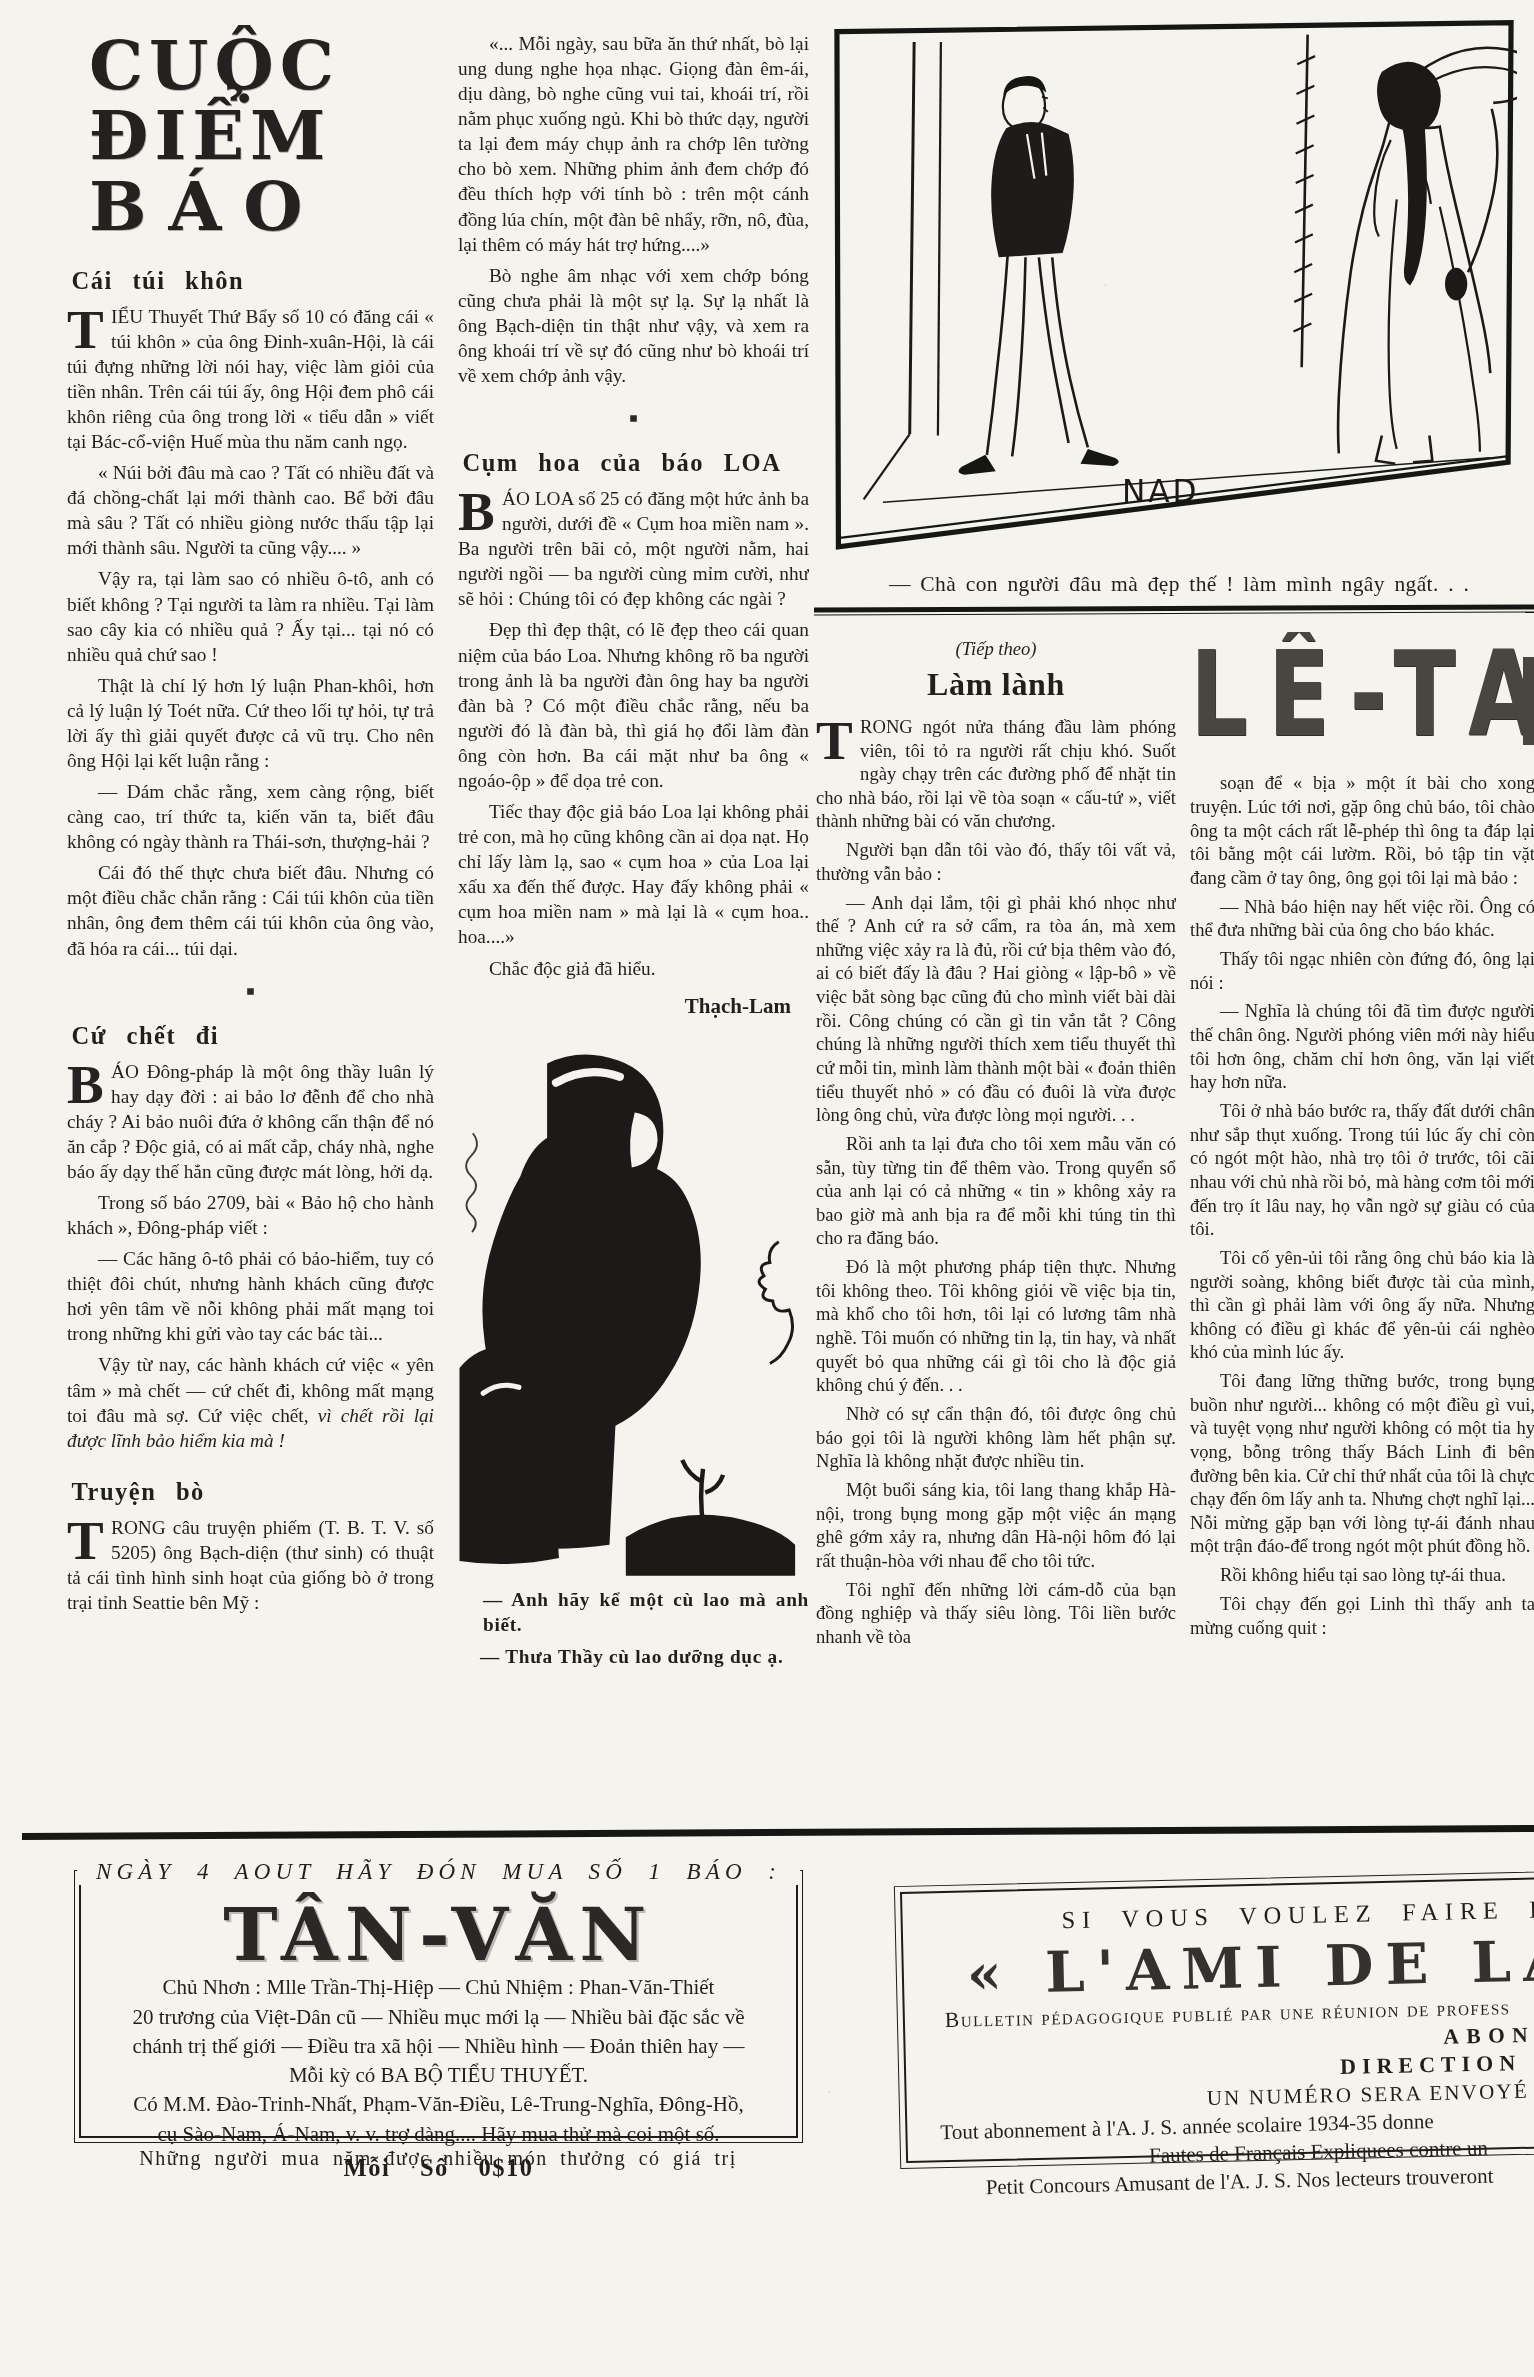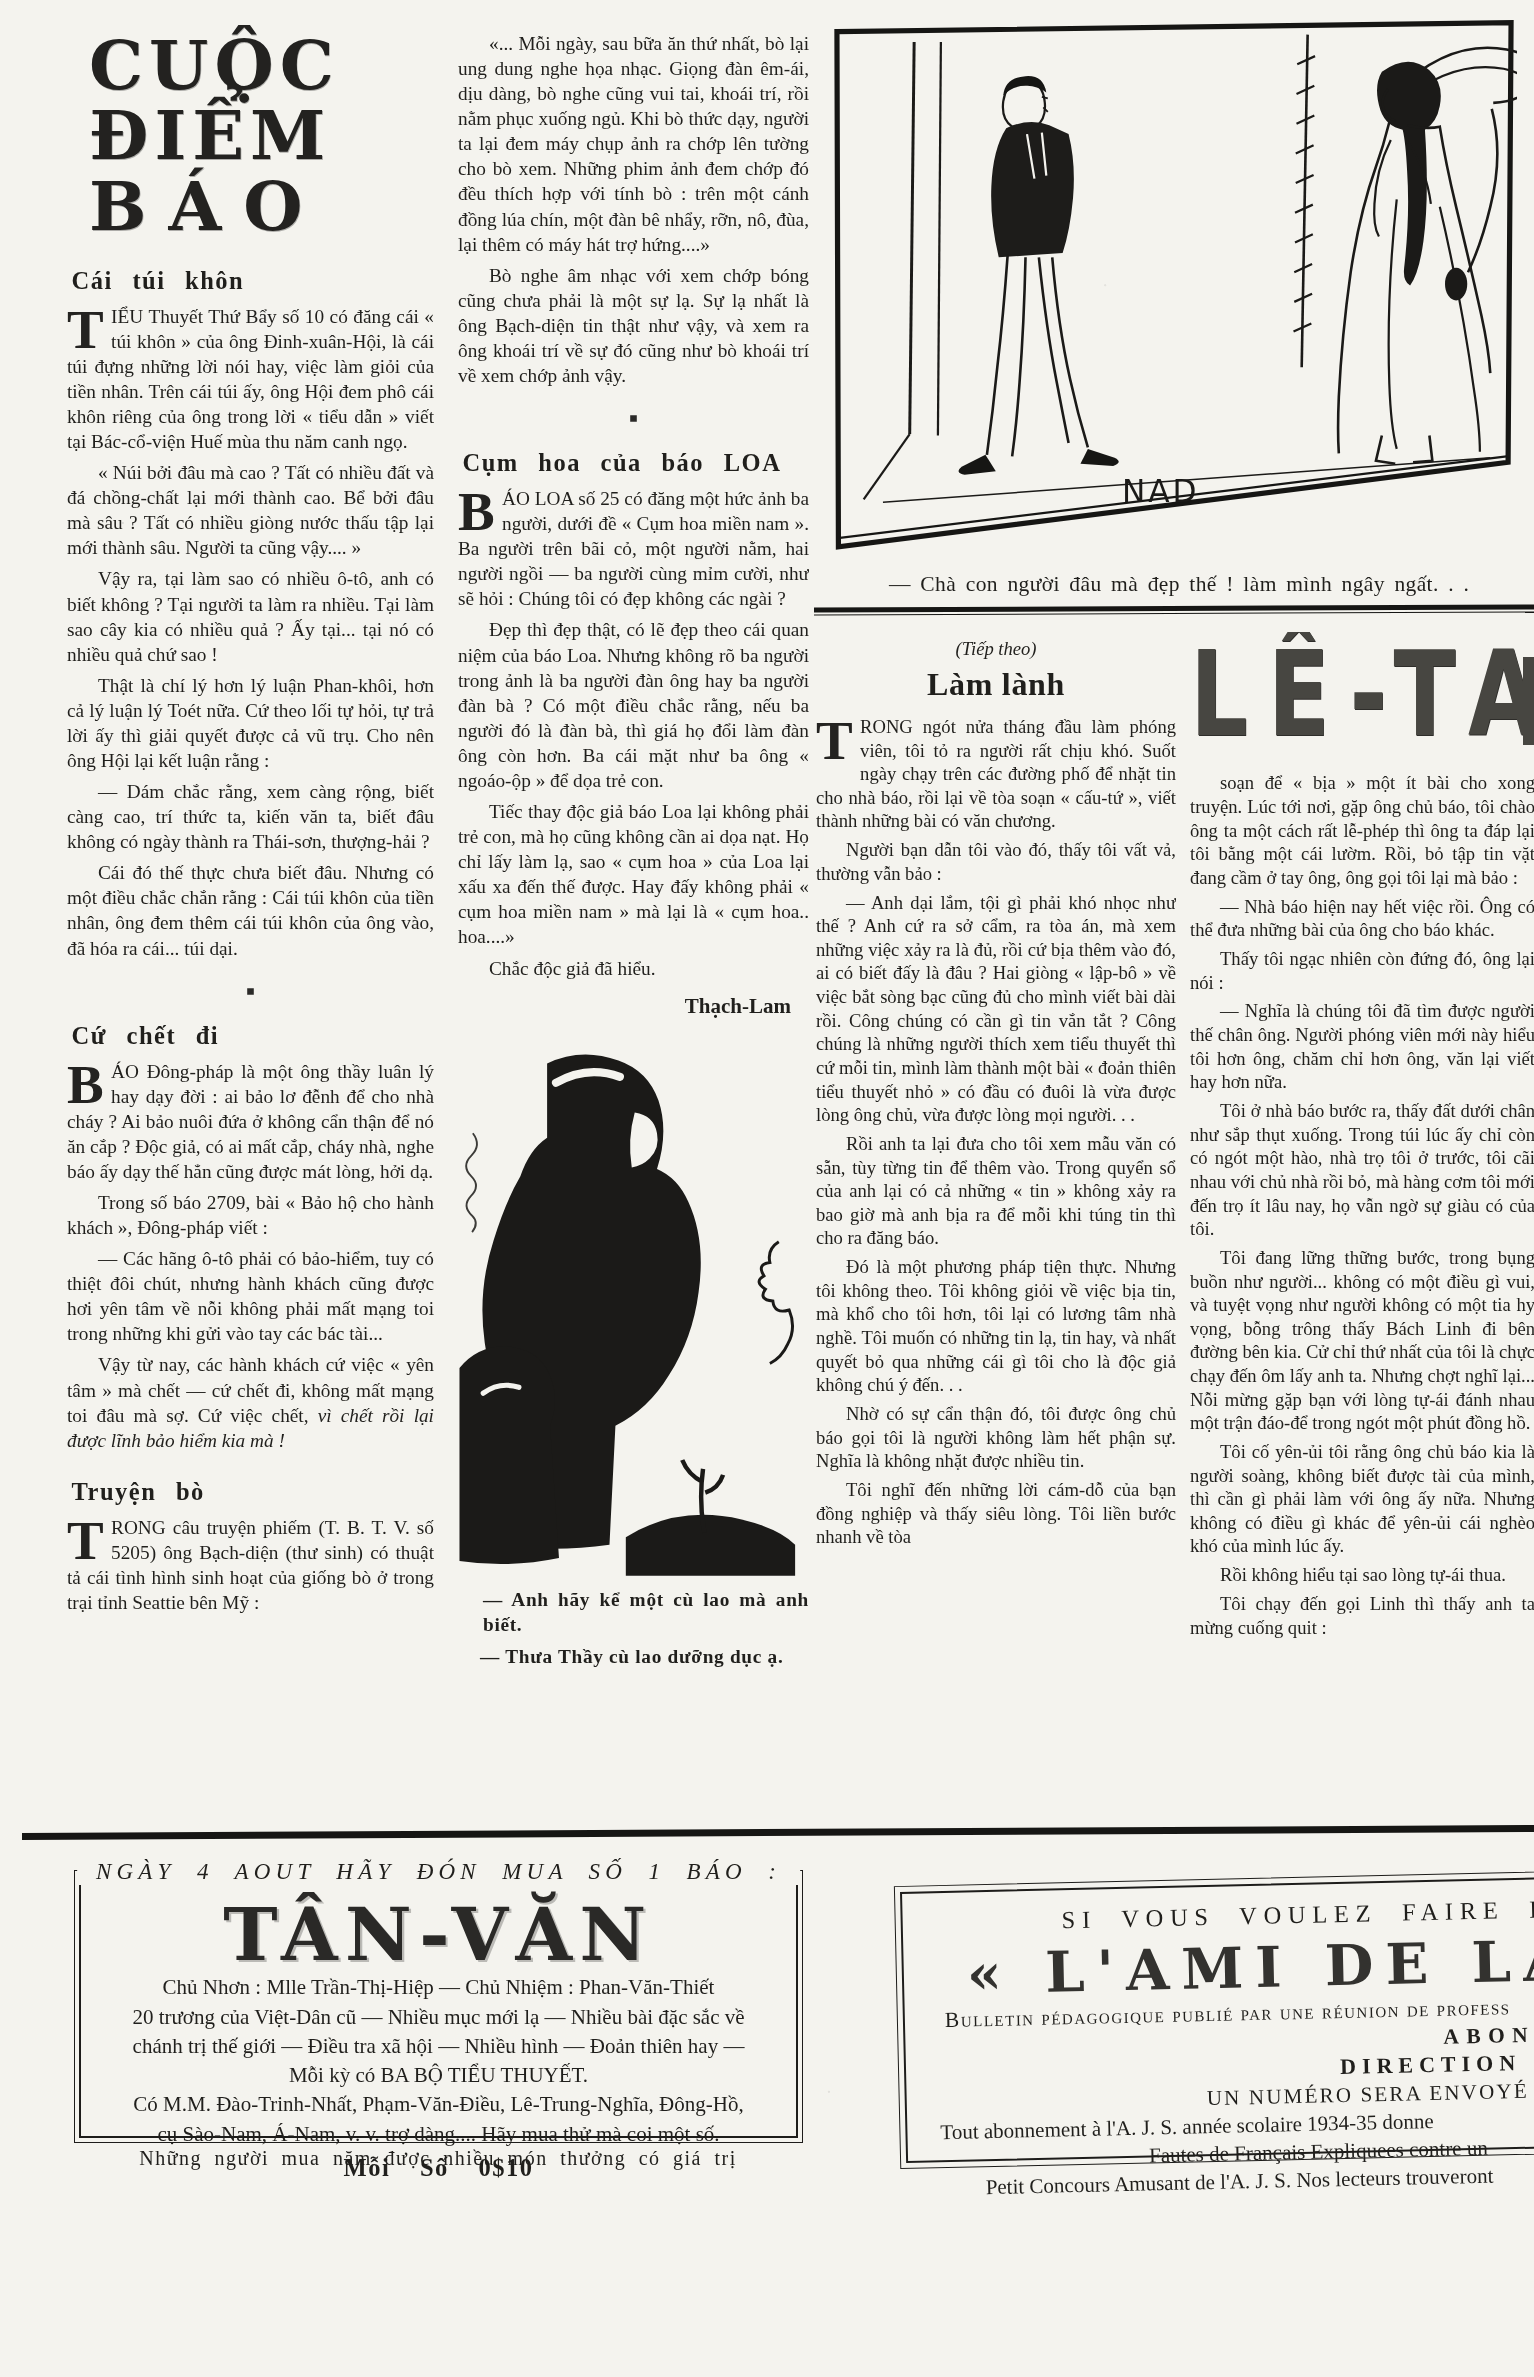--- a/index.html
+++ b/index.html
@@ -234,34 +234,35 @@
   <section class="col serial-col" id="col3">
     <p class="continued">(Tiếp theo)</p>
     <h3 class="chapter">Làm lành</h3>
     <p class="lead"><span class="dropcap">T</span><span>RONG ngót nửa tháng đầu làm phóng viên, tôi tỏ ra người rất chịu khó. Suốt ngày chạy trên các đường phố để nhặt tin cho nhà báo, rồi lại về tòa soạn « cấu-tứ », viết thành những bài có văn chương.</span></p>
     <div class="paras">
         <p>Người bạn dẫn tôi vào đó, thấy tôi vất vả, thường vẫn bảo :</p>
         <p>— Anh dại lắm, tội gì phải khó nhọc như thế ? Anh cứ ra sở cẩm, ra tòa án, mà xem những việc xảy ra là đủ, rồi cứ bịa thêm vào đó, ai có biết đấy là đâu ? Hai giòng « lập-bô » về việc bắt sòng bạc cũng đủ cho mình viết bài dài rồi. Công chúng có cần gì tin vắn tắt ? Công chúng là những người thích xem tiểu thuyết thì cứ mỗi tin, mình làm thành một bài « đoản thiên tiểu thuyết nhỏ » có đầu có đuôi là vừa được lòng ông chủ, vừa được lòng mọi người. . .</p>
         <p>Rồi anh ta lại đưa cho tôi xem mẫu văn có sẵn, tùy từng tin để thêm vào. Trong quyển sổ của anh lại có cả những « tin » không xảy ra bao giờ mà anh bịa ra để mỗi khi túng tin thì cho ra đăng báo.</p>
         <p>Đó là một phương pháp tiện thực. Nhưng tôi không theo. Tôi không giỏi về việc bịa tin, mà khổ cho tôi hơn, tôi lại có lương tâm nhà nghề. Tôi muốn có những tin lạ, tin hay, và nhất quyết bỏ qua những cái gì tôi cho là độc giả không chú ý đến. . .</p>
         <p>Nhờ có sự cẩn thận đó, tôi được ông chủ báo gọi tôi là người không làm hết phận sự. Nghĩa là không nhặt được nhiều tin.</p>
+        <p>Một buổi sáng kia, tôi lang thang khắp Hà-nội, trong bụng mong gặp một việc án mạng ghê gớm xảy ra, nhưng dân Hà-nội hôm đó lại rất thuận-hòa với nhau để cho tôi tức.</p>
         <p>Tôi nghĩ đến những lời cám-dỗ của bạn đồng nghiệp và thấy siêu lòng. Tôi liền bước nhanh về tòa</p>
       </div>
   </section>
 
   <section class="col serial-col" id="col4">
     <div class="serial-headline">LÊ-TA</div>
     <div class="paras">
         <p>soạn để « bịa » một ít bài cho xong truyện. Lúc tới nơi, gặp ông chủ báo, tôi chào ông ta một cách rất lễ-phép thì ông ta đáp lại tôi bằng một cái lườm. Rồi, bỏ tập tin vặt đang cầm ở tay ông, ông gọi tôi lại mà bảo :</p>
         <p>— Nhà báo hiện nay hết việc rồi. Ông có thể đưa những bài của ông cho báo khác.</p>
         <p>Thấy tôi ngạc nhiên còn đứng đó, ông lại nói :</p>
         <p>— Nghĩa là chúng tôi đã tìm được người thế chân ông. Người phóng viên mới này hiểu tôi hơn ông, chăm chỉ hơn ông, văn lại viết hay hơn nữa.</p>
         <p>Tôi ở nhà báo bước ra, thấy đất dưới chân như sắp thụt xuống. Trong túi lúc ấy chỉ còn có ngót một hào, nhà trọ tôi ở trước, tôi cãi nhau với chủ nhà rồi bỏ, mà hàng cơm tôi mới đến trọ ít lâu nay, họ vẫn ngờ sự giàu có của tôi.</p>
+        <p>Tôi cố yên-ủi tôi rằng ông chủ báo kia là người soàng, không biết được tài của mình, thì cần gì phải làm với ông ấy nữa. Nhưng không có điều gì khác để yên-ủi cái nghèo khó của mình lúc ấy.</p>
         <p>Tôi đang lững thững bước, trong bụng buồn như người... không có một điều gì vui, và tuyệt vọng như người không có một tia hy vọng, bỗng trông thấy Bách Linh đi bên đường bên kia. Cử chỉ thứ nhất của tôi là chực chạy đến ôm lấy anh ta. Nhưng chợt nghĩ lại... Nỗi mừng gặp bạn với lòng tự-ái đánh nhau một trận đáo-để trong ngót một phút đồng hồ.</p>
-        <p>Tôi cố yên-ủi tôi rằng ông chủ báo kia là người soàng, không biết được tài của mình, thì cần gì phải làm với ông ấy nữa. Nhưng không có điều gì khác để yên-ủi cái nghèo khó của mình lúc ấy.</p>
         <p>Rồi không hiểu tại sao lòng tự-ái thua.</p>
         <p>Tôi chạy đến gọi Linh thì thấy anh ta mừng cuống quit :</p>
       </div>
   </section>
   <div id="headline-cut"></div>
 
   <div id="ad-tanvan">
     <div class="kicker">NGÀY  4  AOUT  HÃY  ĐÓN  MUA  SỐ  1  BÁO :</div>
     <div class="tv-title">TÂN-VĂN</div>
     <div class="tv-line">Chủ Nhơn : Mlle Trần-Thị-Hiệp — Chủ Nhiệm : Phan-Văn-Thiết</div>

